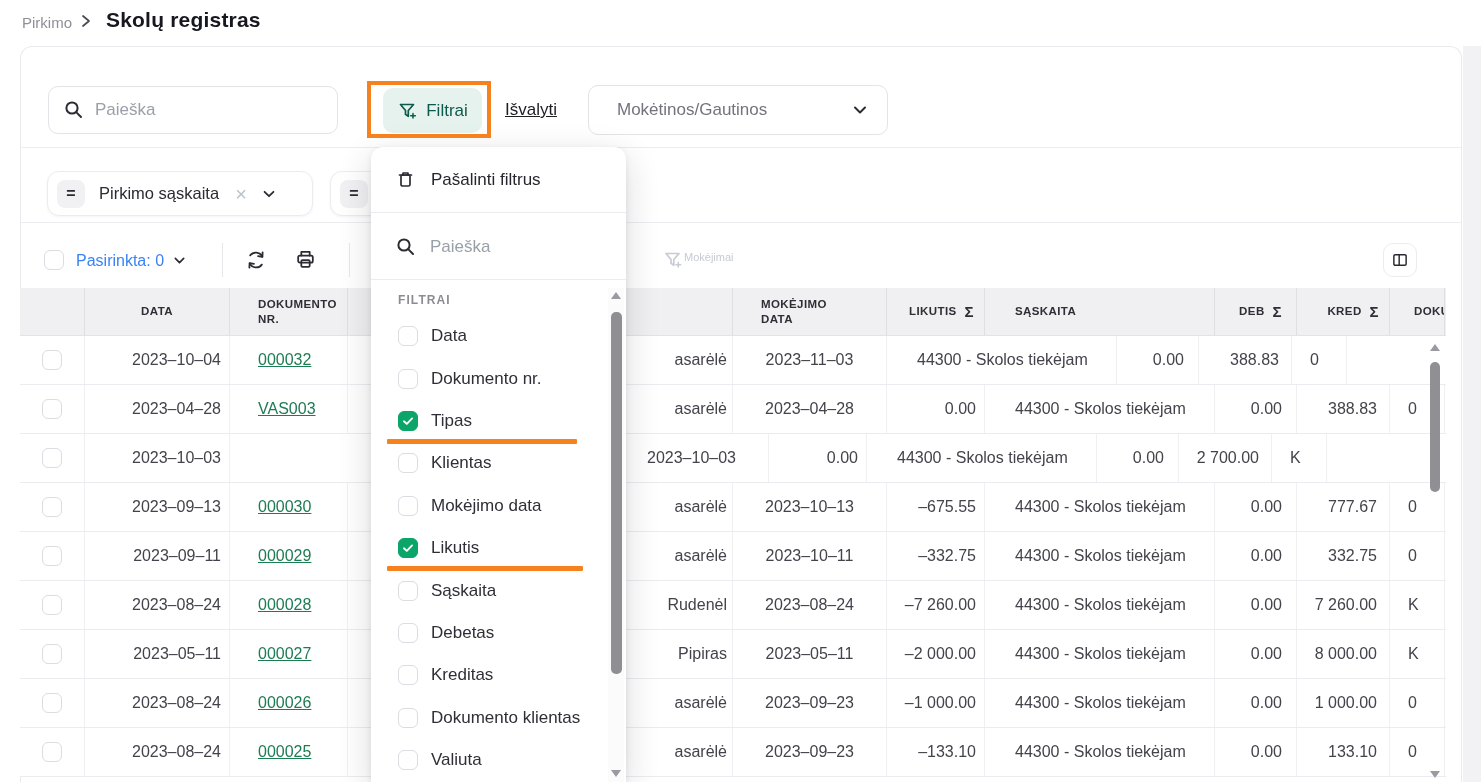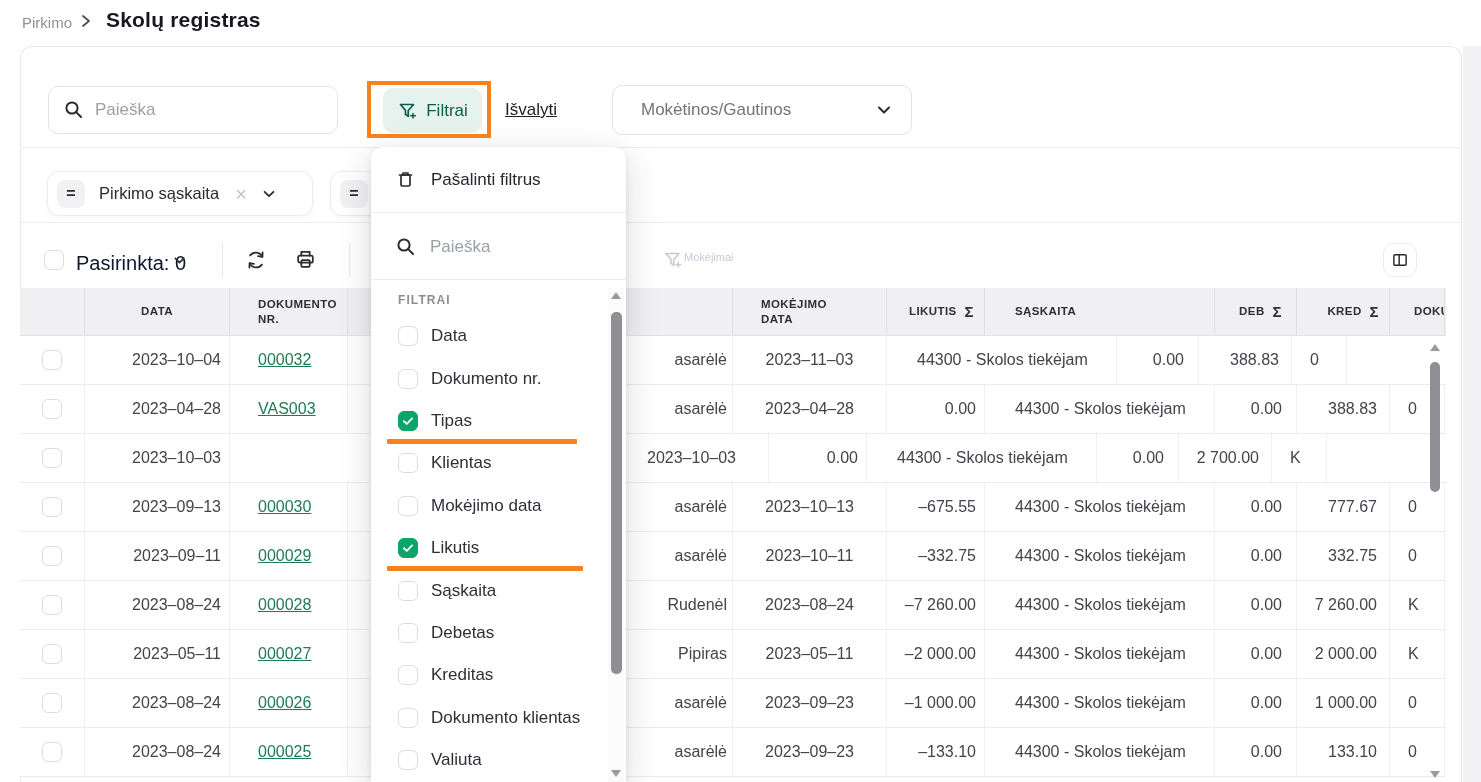--- a/index.html
+++ b/index.html
@@ -17,39 +17,39 @@
   #card { left:20px; top:46px; width:1442px; height:736px; background:#fff;
     border:1px solid #e9e9ee; border-bottom:none; border-radius:12px 12px 0 0; }
   #right-strip { left:1463px; top:46px; width:18px; height:736px; background:#f2f2f4; }
 
   
   #search-box { left:48px; top:86px; width:290px; height:48px; border:1px solid #e3e3e8; border-radius:10px; background:#fff; display:flex; align-items:center; padding:0 12px 0 14px; }
   #search-box input, #panel-search input { border:none; outline:none; font-size:17px; color:#24242c; width:100%; background:transparent; font-family:inherit; }
   #search-box input::placeholder, #panel-search input::placeholder { color:#9aa0a8; }
   #filters-button { left:383px; top:88px; width:99px; height:45px; background:var(--btn-bg,#e6f2ed); border:none; border-radius:10px; display:flex; align-items:center; justify-content:center; gap:8px; font-size:17px; color:var(--btn-fg,#0c5b4a); cursor:pointer; font-family:inherit; }
   #clear-button { left:505px; top:100px; font-size:17px; font-weight:500; color:#1d1d26; text-decoration:underline; cursor:pointer; }
-  #type-select { left:588px; top:85px; width:300px; height:50px; border:1px solid #e3e3e8; border-radius:10px; display:flex; align-items:center; padding:0 18px 0 28px; cursor:pointer; background:#fff;margin-left:24px; }
+  #type-select { left:588px; top:85px; width:300px; height:50px; border:1px solid #e3e3e8; border-radius:10px; display:flex; align-items:center; padding:0 18px 0 28px; cursor:pointer; background:#fff; }
   #type-select .val { flex:1; font-size:17px; color:#73737d; }
 
   .hdiv { left:21px; width:1440px; height:1px; background:#ededf1; }
 
   
   .chip { top:171px; height:45px; background:#fff; border:1px solid #ececf0; border-radius:12px; box-shadow:0 1px 3px rgba(30,30,40,.05); display:flex; align-items:center; padding:0 14px 0 9px; gap:14px; }
   #chip-0 { left:47px; width:266px; }
   #chip-1 { left:330px; width:150px; }
   .eq-badge { width:28px; height:28px; border-radius:8px; background:#f1f1f4; display:flex; align-items:center; justify-content:center; font-size:16px; font-weight:700; color:#2b2b33; }
   .chip-label { font-size:16.5px; color:#2b2b33; }
   .chip-x { font-size:20px; color:#b9c3cd; line-height:1; cursor:pointer; }
 
   
   #select-all { left:44px; top:250px; }
   .checkbox { width:20px; height:20px; border:1.5px solid #dcdce2; border-radius:6px; background:#fff; display:inline-flex; align-items:center; justify-content:center; }
   .checkbox.checked { background:var(--green,#0ba569); border-color:var(--green,#0ba569); }
   .checkbox svg { width:14px; height:14px; }
-  #selected-label { left:76px; top:252px; font-size:20px; color:#0f172a;text-align:right; }
+  #selected-label { left:76px; top:252px; font-size:16px; color:#3b82f6;text-align:right; }
   #selected-chevron { left:172px; top:253px; }
   .vdiv { top:243px; width:1px; height:34px; background:#e8e8ec; }
   #refresh-button { left:245px; top:249px; cursor:pointer; }
   #print-button { left:294px; top:248px; cursor:pointer; }
   #payments-button { left:662px; top:249px; }
   #payments-label { left:684px; top:251px; font-size:11px; color:#c6cbd4; }
   #columns-button { left:1383px; top:243px; width:34px; height:34px; border:1px solid #ececf0; border-radius:10px; background:#fff; display:flex; align-items:center; justify-content:center; cursor:pointer; }
 
   
   #table { left:20px; top:288px; width:1426px; }
@@ -335,21 +335,21 @@
           <div class="td al-r" style="width: 145px; padding-right: 8px;">2023–05–11</div>
           <div class="td al-l link" style="width: 118px; padding-left: 28px;">
             <a>000027</a>
           </div>
           <div class="td al-l" style="width: 182px;"></div>
           <div class="td al-r" style="width: 203px; padding-right: 5px;">Pipiras</div>
           <div class="td al-c" style="width: 154px;">2023–05–11</div>
           <div class="td al-r" style="width: 98px; padding-right: 8px;">–2 000.00</div>
           <div class="td al-l" style="width: 230px; padding-left: 30px;">44300 - Skolos tiekėjam</div>
           <div class="td al-r" style="width: 82px; padding-right: 14px;">0.00</div>
-          <div class="td al-r" style="width: 93px; padding-right: 12px;">2 000.00</div>
+          <div class="td al-r" style="width: 93px; padding-right: 12px;">8 000.00</div>
           <div class="td al-l" style="width: 55px; padding-left: 18px;">K</div>
         </div>
         <div class="tr">
           <div class="td al-c" style="width: 65px;">
             <span class="checkbox"></span>
           </div>
           <div class="td al-r" style="width: 145px; padding-right: 8px;">2023–08–24</div>
           <div class="td al-l link" style="width: 118px; padding-left: 28px;">
             <a>000026</a>
           </div>

